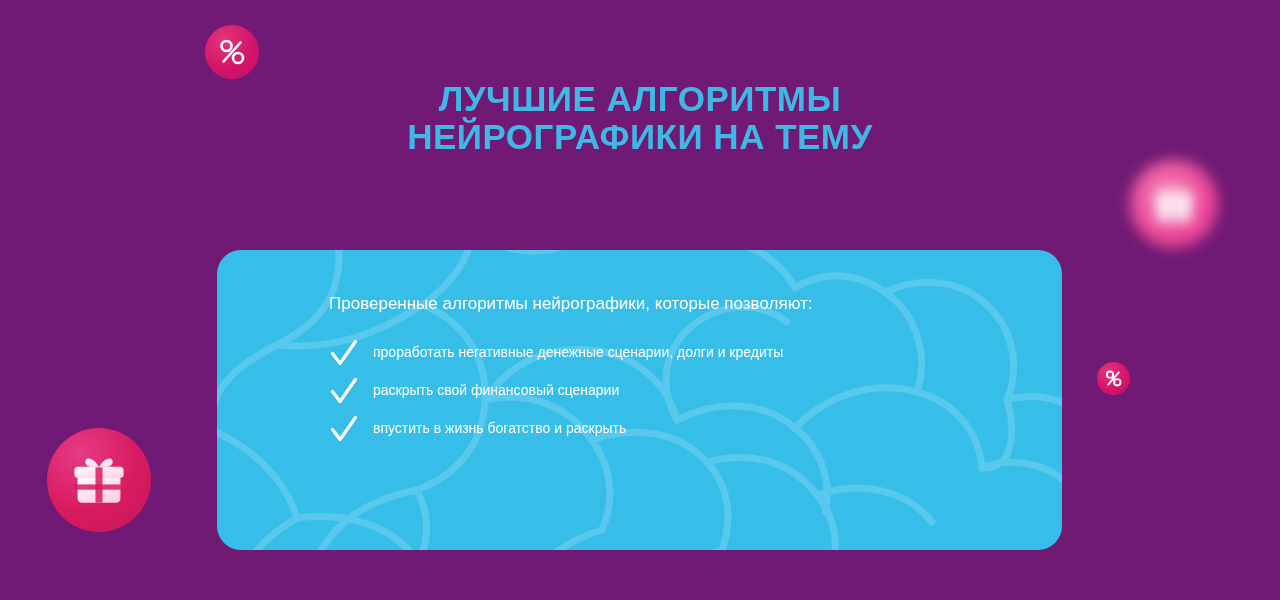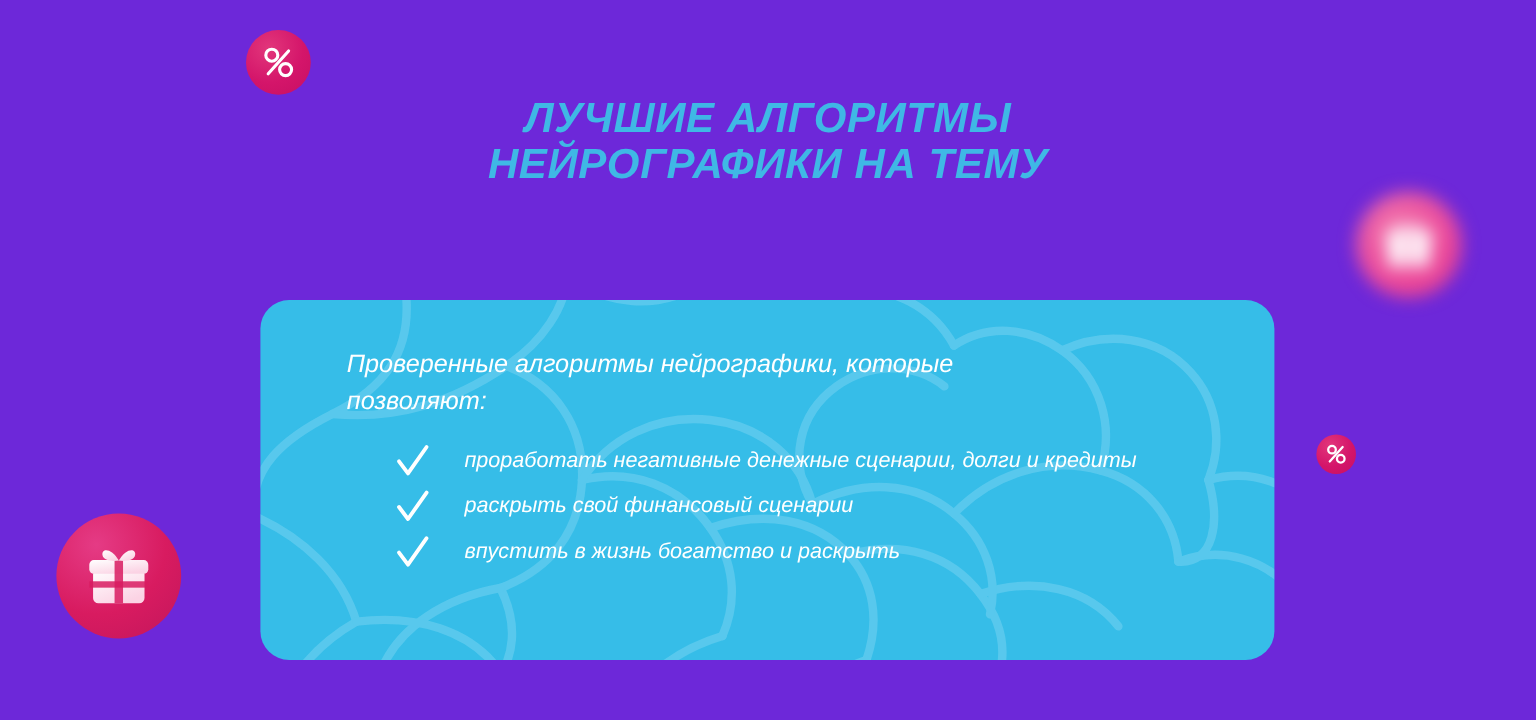--- a/index.html
+++ b/index.html
@@ -5,22 +5,21 @@
   * { margin:0; padding:0; box-sizing:border-box; }
   html, body {
     width:1280px; height:600px;
     background:#ffffff;
     font-family:"Liberation Sans", sans-serif;
     overflow:hidden;
   }
   .slide {
     position:relative;
     width:1280px; height:600px;
-    background:#6d28d9;
-    font-style:italic;
+    background:#701a75;
   }
 
   
   .title-block {
     position:absolute;
     left:0; top:80px;
     width:1280px;
     text-align:center;
   }
   .title-line {
@@ -49,46 +48,46 @@
     pointer-events:none;
   }
   .card-inner {
     position:relative;
     z-index:2;
     padding:38px 0 0 0;
   }
 
   .intro {
     color:#ffffff;
-    font-size:21px;
+    font-size:17px;
     line-height:31px;
-    margin-left:72px;
+    margin-left:112px;
     width:600px;
   }
   .bullets {
     margin-top:18px;
     list-style:none;
   }
   .bullet {
     display:flex;
     align-items:flex-start;
     margin-left:112px;
     margin-bottom:6px;
   }
   .check {
     width:30px;
     flex:0 0 30px;
     margin-top:2px;
     display:block;
   }
   .bullet-text {
     color:#ffffff;
-    font-size:18px;
+    font-size:14px;
     line-height:31px;
-    margin-left:28px;
+    margin-left:14px;
     width:600px;
   }
 
   
   .badge {
     position:absolute;
     border-radius:50%;
     display:flex;
     align-items:center;
     justify-content:center;

